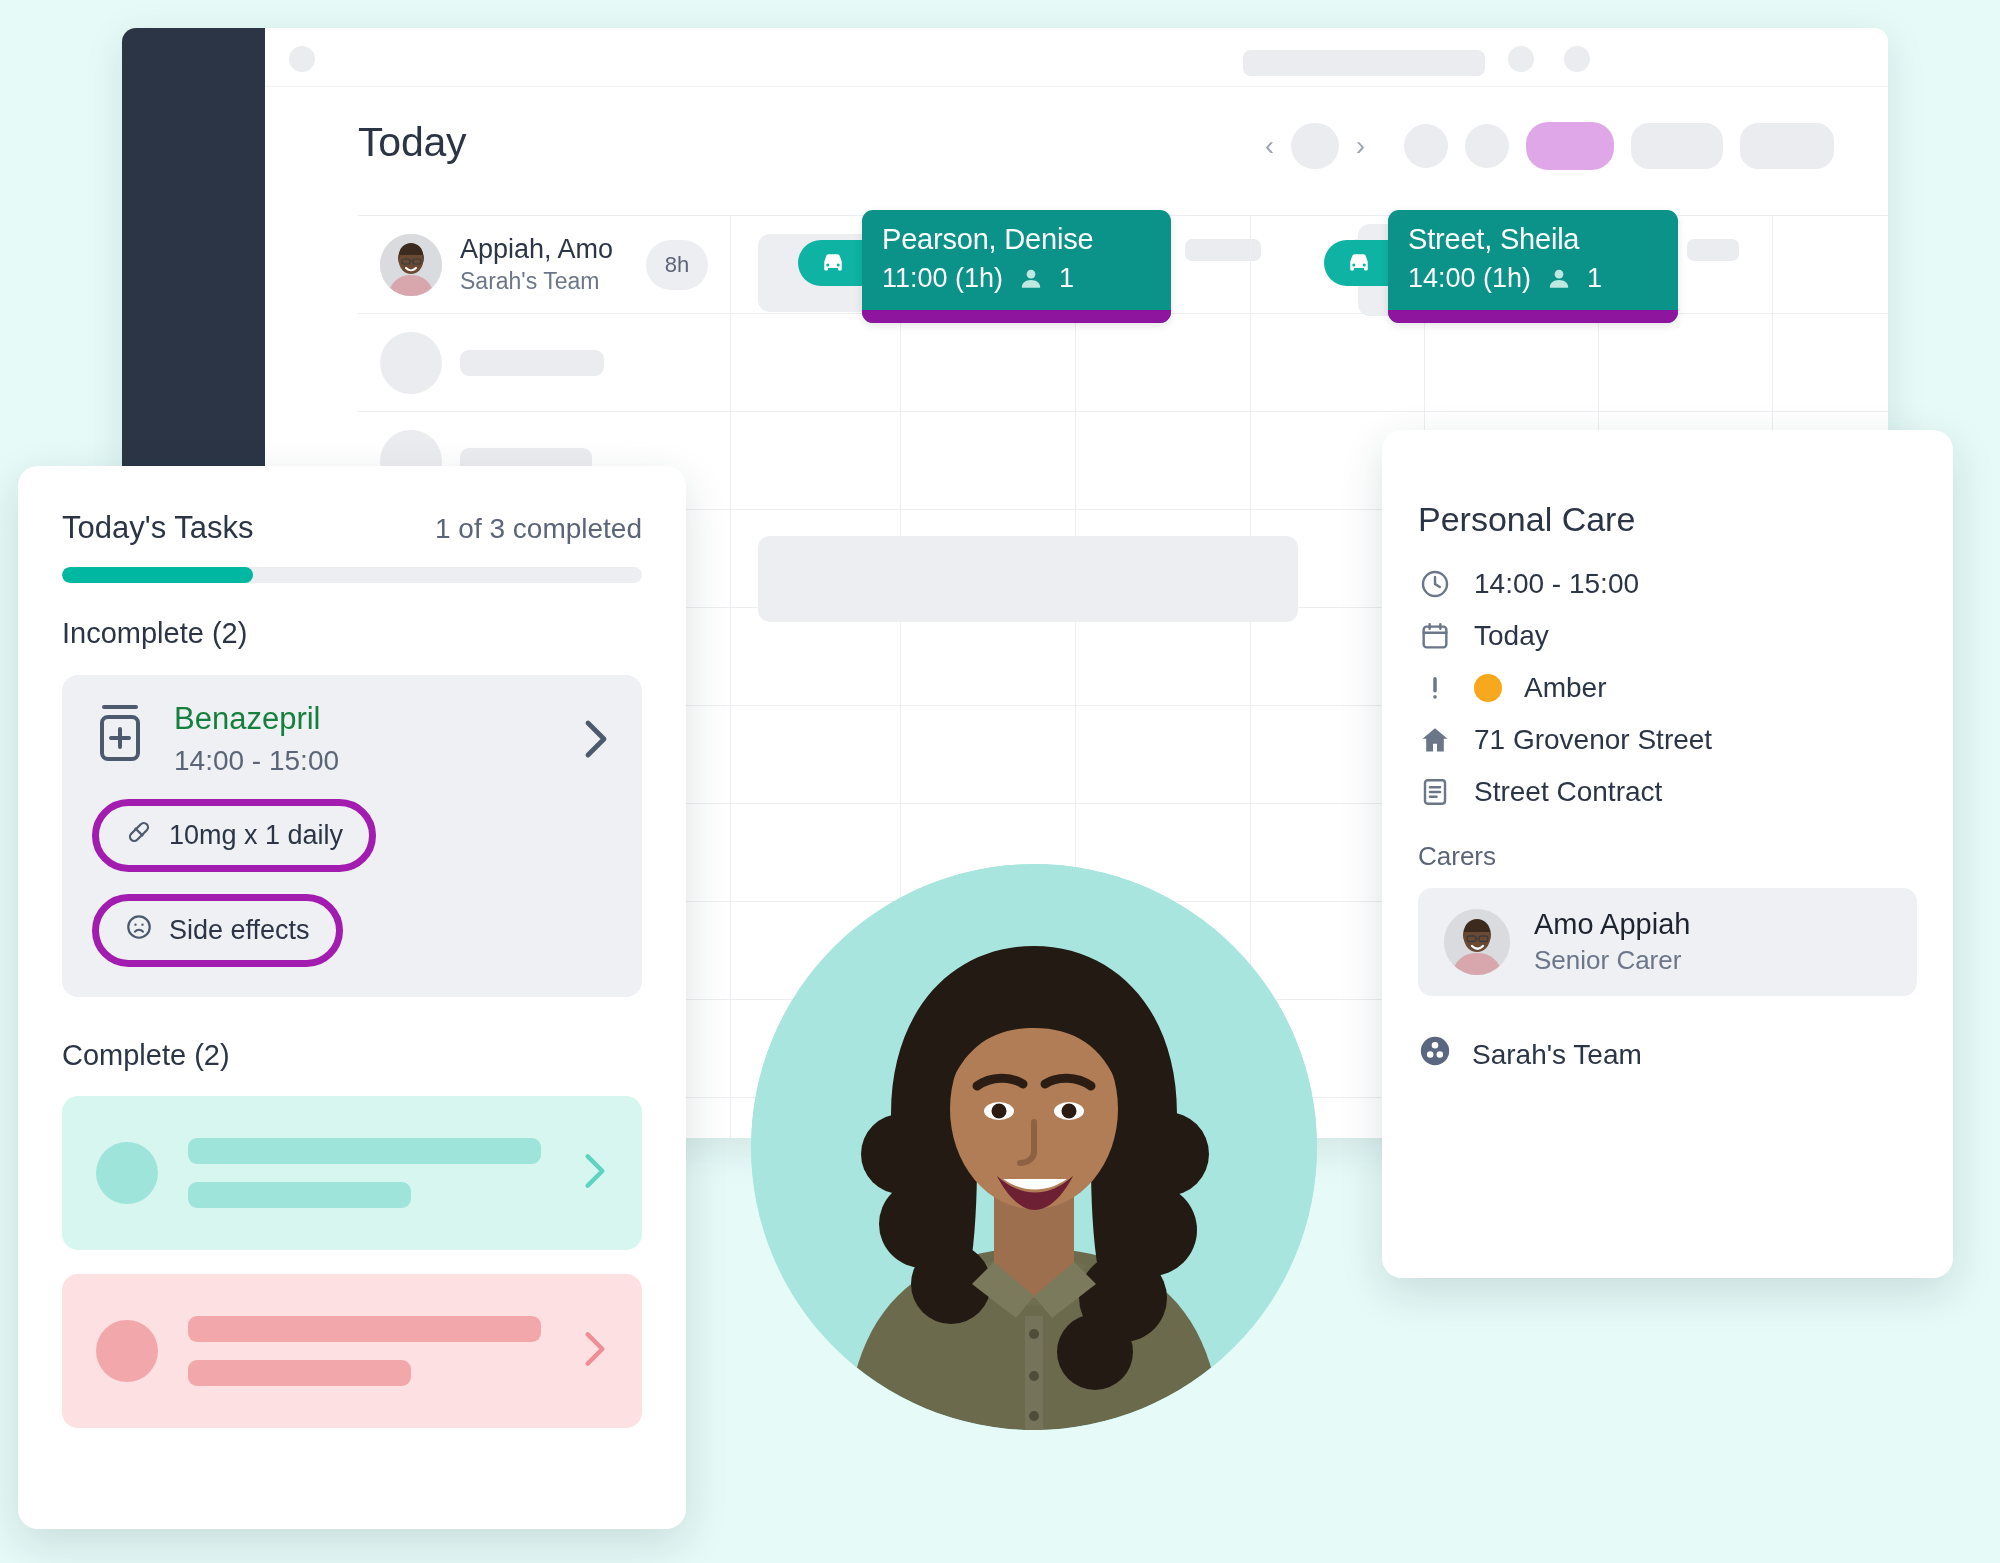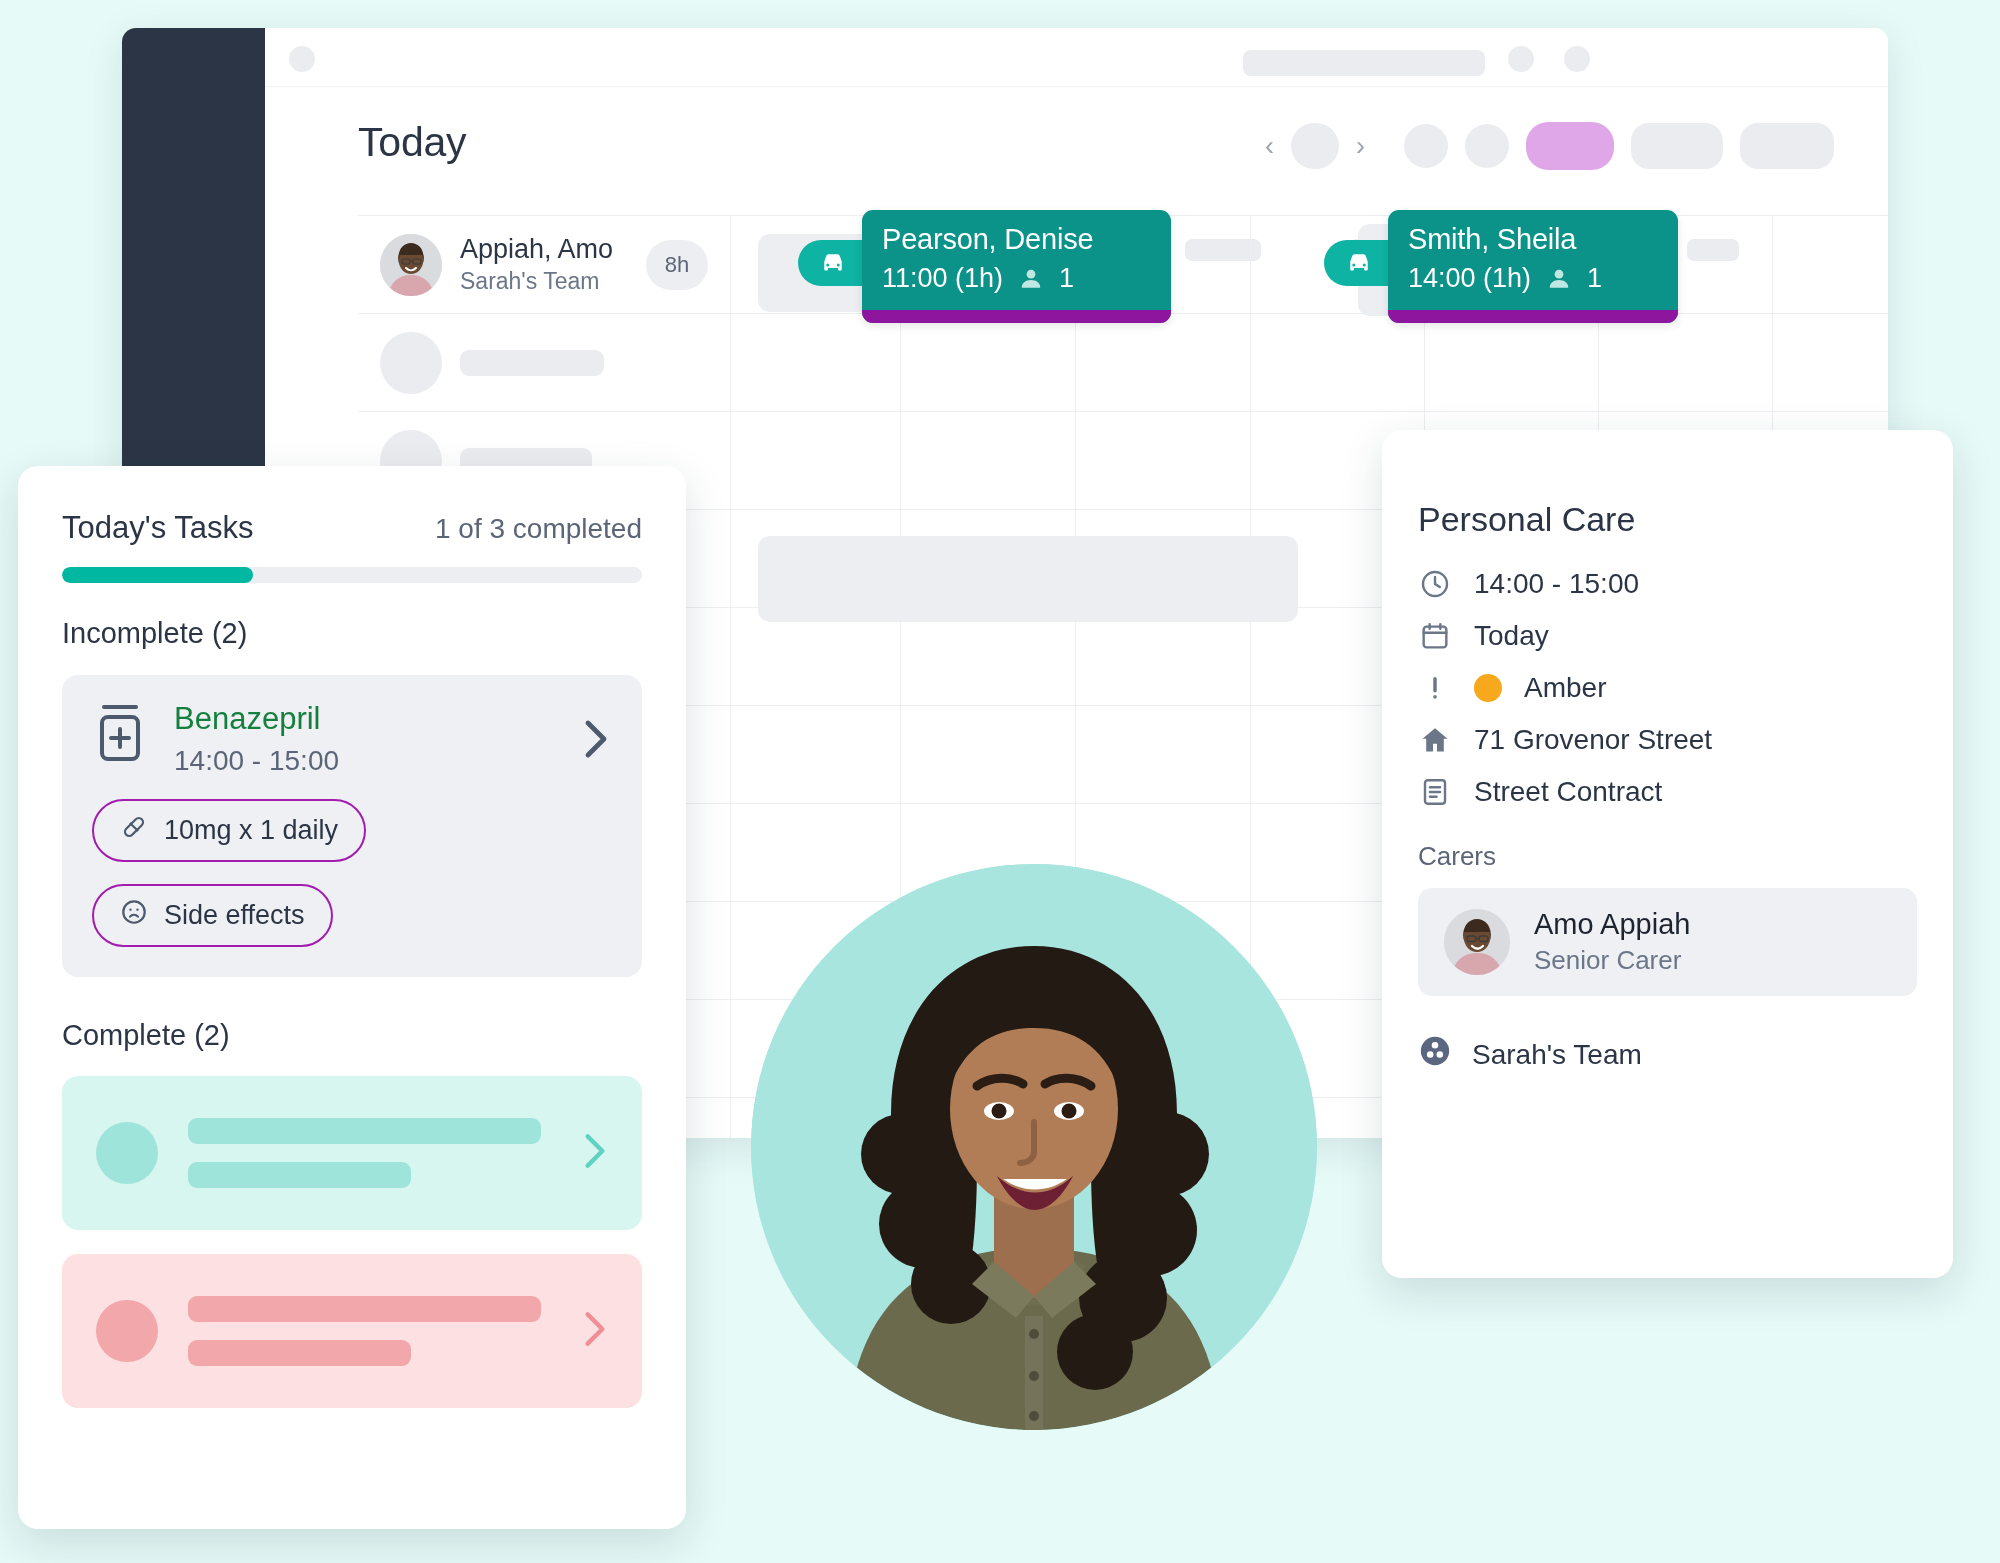--- a/index.html
+++ b/index.html
@@ -119,21 +119,21 @@
   .task-card {
     margin-top: 25px; background: #eef0f3; border-radius: 16px;
     padding: 26px 30px 30px 30px; position: relative;
   }
   .task-top { display: flex; align-items: flex-start; gap: 26px; }
   .task-text-title { font-size: 31px; color: #15803d; line-height: 1.15; }
   .task-text-time { font-size: 28px; color: #5b6577; margin-top: 8px; }
   .task-chevron { position: absolute; right: 34px; top: 44px; color: #4d5a6d; }
   .chip {
     display: inline-flex; align-items: center; gap: 16px;
-    border: 2px solid #a21caf; border-radius: 999px;
+    border: 7px solid #a21caf; border-radius: 999px;
     padding: 12px 26px; margin-top: 22px;
     font-size: 27px; color: #2b3545; background: transparent;
   }
 
   .done-row { position: relative; margin-top: 24px; border-radius: 16px; height: 154px; display: flex; align-items: center; padding: 0 34px; gap: 30px; }
   .done-green { background: #d8f6f0; }
   .done-pink { background: #fde0e1; }
   .done-dot { width: 62px; height: 62px; border-radius: 50%; flex: none; }
   .done-lines { display: flex; flex-direction: column; gap: 18px; flex: 1; }
   .done-line { border-radius: 9px; height: 26px; }
@@ -286,21 +286,21 @@
 
           <div class="travel-pill" style="left:966px; top:24px; width:118px;">
             <svg width="30" height="30" viewBox="0 0 24 24" fill="#fff" aria-hidden="true">
               <path d="M5 11l1.5-4.5A2 2 0 0 1 8.4 5h7.2a2 2 0 0 1 1.9 1.5L19 11v6a1 1 0 0 1-1 1h-1a1 1 0 0 1-1-1v-1H8v1a1 1 0 0 1-1 1H6a1 1 0 0 1-1-1z"></path>
               <circle cx="7.8" cy="13.6" r="1.2" fill="#0fb3a3"></circle>
               <circle cx="16.2" cy="13.6" r="1.2" fill="#0fb3a3"></circle>
             </svg>
           </div>
           <div class="appt" style="left:1030px; top:-6px; width:290px; height:113px;">
             <div class="appt-inner">
-              <div class="appt-title">Smith, Sheila</div>
+              <div class="appt-title">Street, Sheila</div>
               <div class="appt-meta">
                 <span>14:00 (1h)</span>
                 <svg width="26" height="26" viewBox="0 0 24 24" fill="#bfe8e3" aria-hidden="true">
                   <circle cx="12" cy="7.5" r="4"></circle>
                   <path d="M3.5 20c0-4.5 3.8-7 8.5-7s8.5 2.5 8.5 7z"></path>
                 </svg>
                 <span>1</span>
               </div>
             </div>
             <div class="appt-underline"></div>

